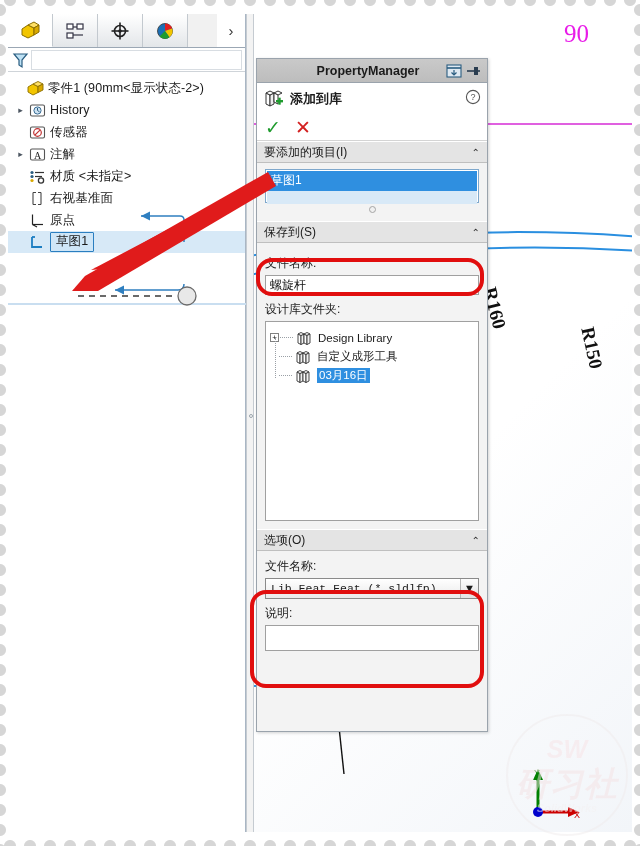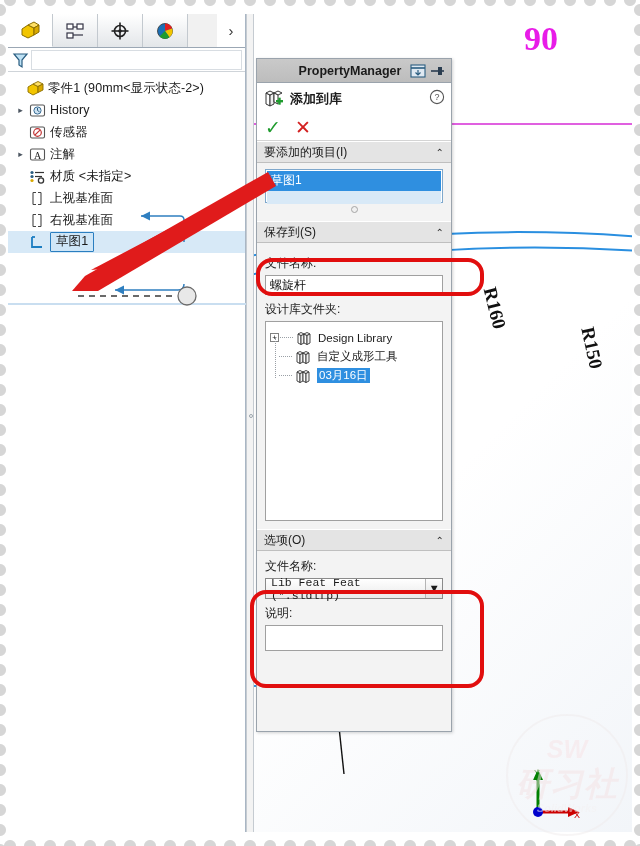--- a/index.html
+++ b/index.html
@@ -160,21 +160,21 @@
     width: 378px; height: 818px;
     background: linear-gradient(135deg,#ffffff 0%, #ffffff 55%, #f2f5f9 100%);
     overflow: hidden;
     z-index: 1;
   }
 
   
   #pm {
     position: absolute;
     left: 256px; top: 58px;
-    width: 196px; height: 674px;
+    width: 232px; height: 674px;
     background: #f3f3f3;
     border: 1px solid #9aa3ac;
     box-shadow: 1px 1px 3px rgba(0,0,0,.18);
     z-index: 20;
     font-size: 12px;
     color: #1b1b1b;
   }
   .pm-titlebar {
     height: 24px;
     background: linear-gradient(#c9c9c9,#bdbdbd);
@@ -307,24 +307,25 @@
     z-index: 40;
     pointer-events: none;
   }
   #red-arrow { position: absolute; left: 0; top: 0; z-index: 45; pointer-events: none; }
 
   
   #sketchsvg { position: absolute; left: 0; top: 0; }
   .dimtext-90 {
     position: absolute;
     color: #e81ce8;
-    font-size: 34px;
+    font-size: 25px;
     font-family: "Liberation Serif","DejaVu Serif", serif;
-    font-weight: bold;
+    font-weight: normal;
     z-index: 12;
+    margin-left: 40px;
   }
   .radtext {
     position: absolute;
     color: #111111;
     font-size: 19px;
     font-family: "Liberation Serif","DejaVu Serif", serif;
     font-weight: bold;
     white-space: nowrap;
     z-index: 12;
   }
@@ -522,46 +523,45 @@
             <circle cx="3" cy="7.5" r="1.6" fill="#2a5d80"></circle>
             <line x1="6" y1="7.5" x2="13" y2="7.5" stroke="#333" stroke-width="1.2"></line>
             <circle cx="3" cy="11.5" r="1.6" fill="#d8a800"></circle>
             <circle cx="12" cy="11.5" r="2.6" fill="none" stroke="#333" stroke-width="1.3"></circle>
           </svg>
         </span>
         <span class="tlabel">材质 &lt;未指定&gt;</span>
       </div>
 
 
-      <div class="tnode indent1">
-        <span class="expander"></span>
-        <span class="ticon">
-          <svg width="17" height="15" viewBox="0 0 17 15">
-            <path d="M4,1.5 L4,13.5" stroke="#444" stroke-width="1.1"></path>
-            <path d="M12,1.5 L12,13.5" stroke="#444" stroke-width="1.1"></path>
-            <path d="M4,1.5 L7,1.5 M9,1.5 L12,1.5" stroke="#444" stroke-width="1.1"></path>
-            <path d="M4,13.5 L7,13.5 M9,13.5 L12,13.5" stroke="#444" stroke-width="1.1"></path>
-          </svg>
-        </span>
-        <span class="tlabel">上视基准面</span>
-      </div>
 
       <div class="tnode indent1">
         <span class="expander"></span>
         <span class="ticon">
           <svg width="17" height="15" viewBox="0 0 17 15">
             <path d="M4,1.5 L4,13.5" stroke="#444" stroke-width="1.1"></path>
             <path d="M12,1.5 L12,13.5" stroke="#444" stroke-width="1.1"></path>
             <path d="M4,1.5 L7,1.5 M9,1.5 L12,1.5" stroke="#444" stroke-width="1.1"></path>
             <path d="M4,13.5 L7,13.5 M9,13.5 L12,13.5" stroke="#444" stroke-width="1.1"></path>
           </svg>
         </span>
         <span class="tlabel">右视基准面</span>
       </div>
 
+      <div class="tnode indent1">
+        <span class="expander"></span>
+        <span class="ticon">
+          <svg width="17" height="15" viewBox="0 0 17 15">
+            <line x1="3.5" y1="1.5" x2="3.5" y2="11.5" stroke="#222" stroke-width="1.2"></line>
+            <line x1="3.5" y1="11.5" x2="14" y2="11.5" stroke="#222" stroke-width="1.2"></line>
+            <line x1="3.5" y1="11.5" x2="8" y2="14" stroke="#222" stroke-width="1.2"></line>
+          </svg>
+        </span>
+        <span class="tlabel">原点</span>
+      </div>
 
       <div class="tnode indent1 sel">
         <span class="expander"></span>
         <span class="ticon">
           <svg width="17" height="15" viewBox="0 0 17 15">
             <path d="M3,2 L3,12 L13,12" fill="none" stroke="#1d7ec2" stroke-width="1.8"></path>
             <path d="M3,2 Q3,2 6,2" fill="none" stroke="#1d7ec2" stroke-width="1.8"></path>
           </svg>
         </span>
         <span class="tlabel">草图1</span>

